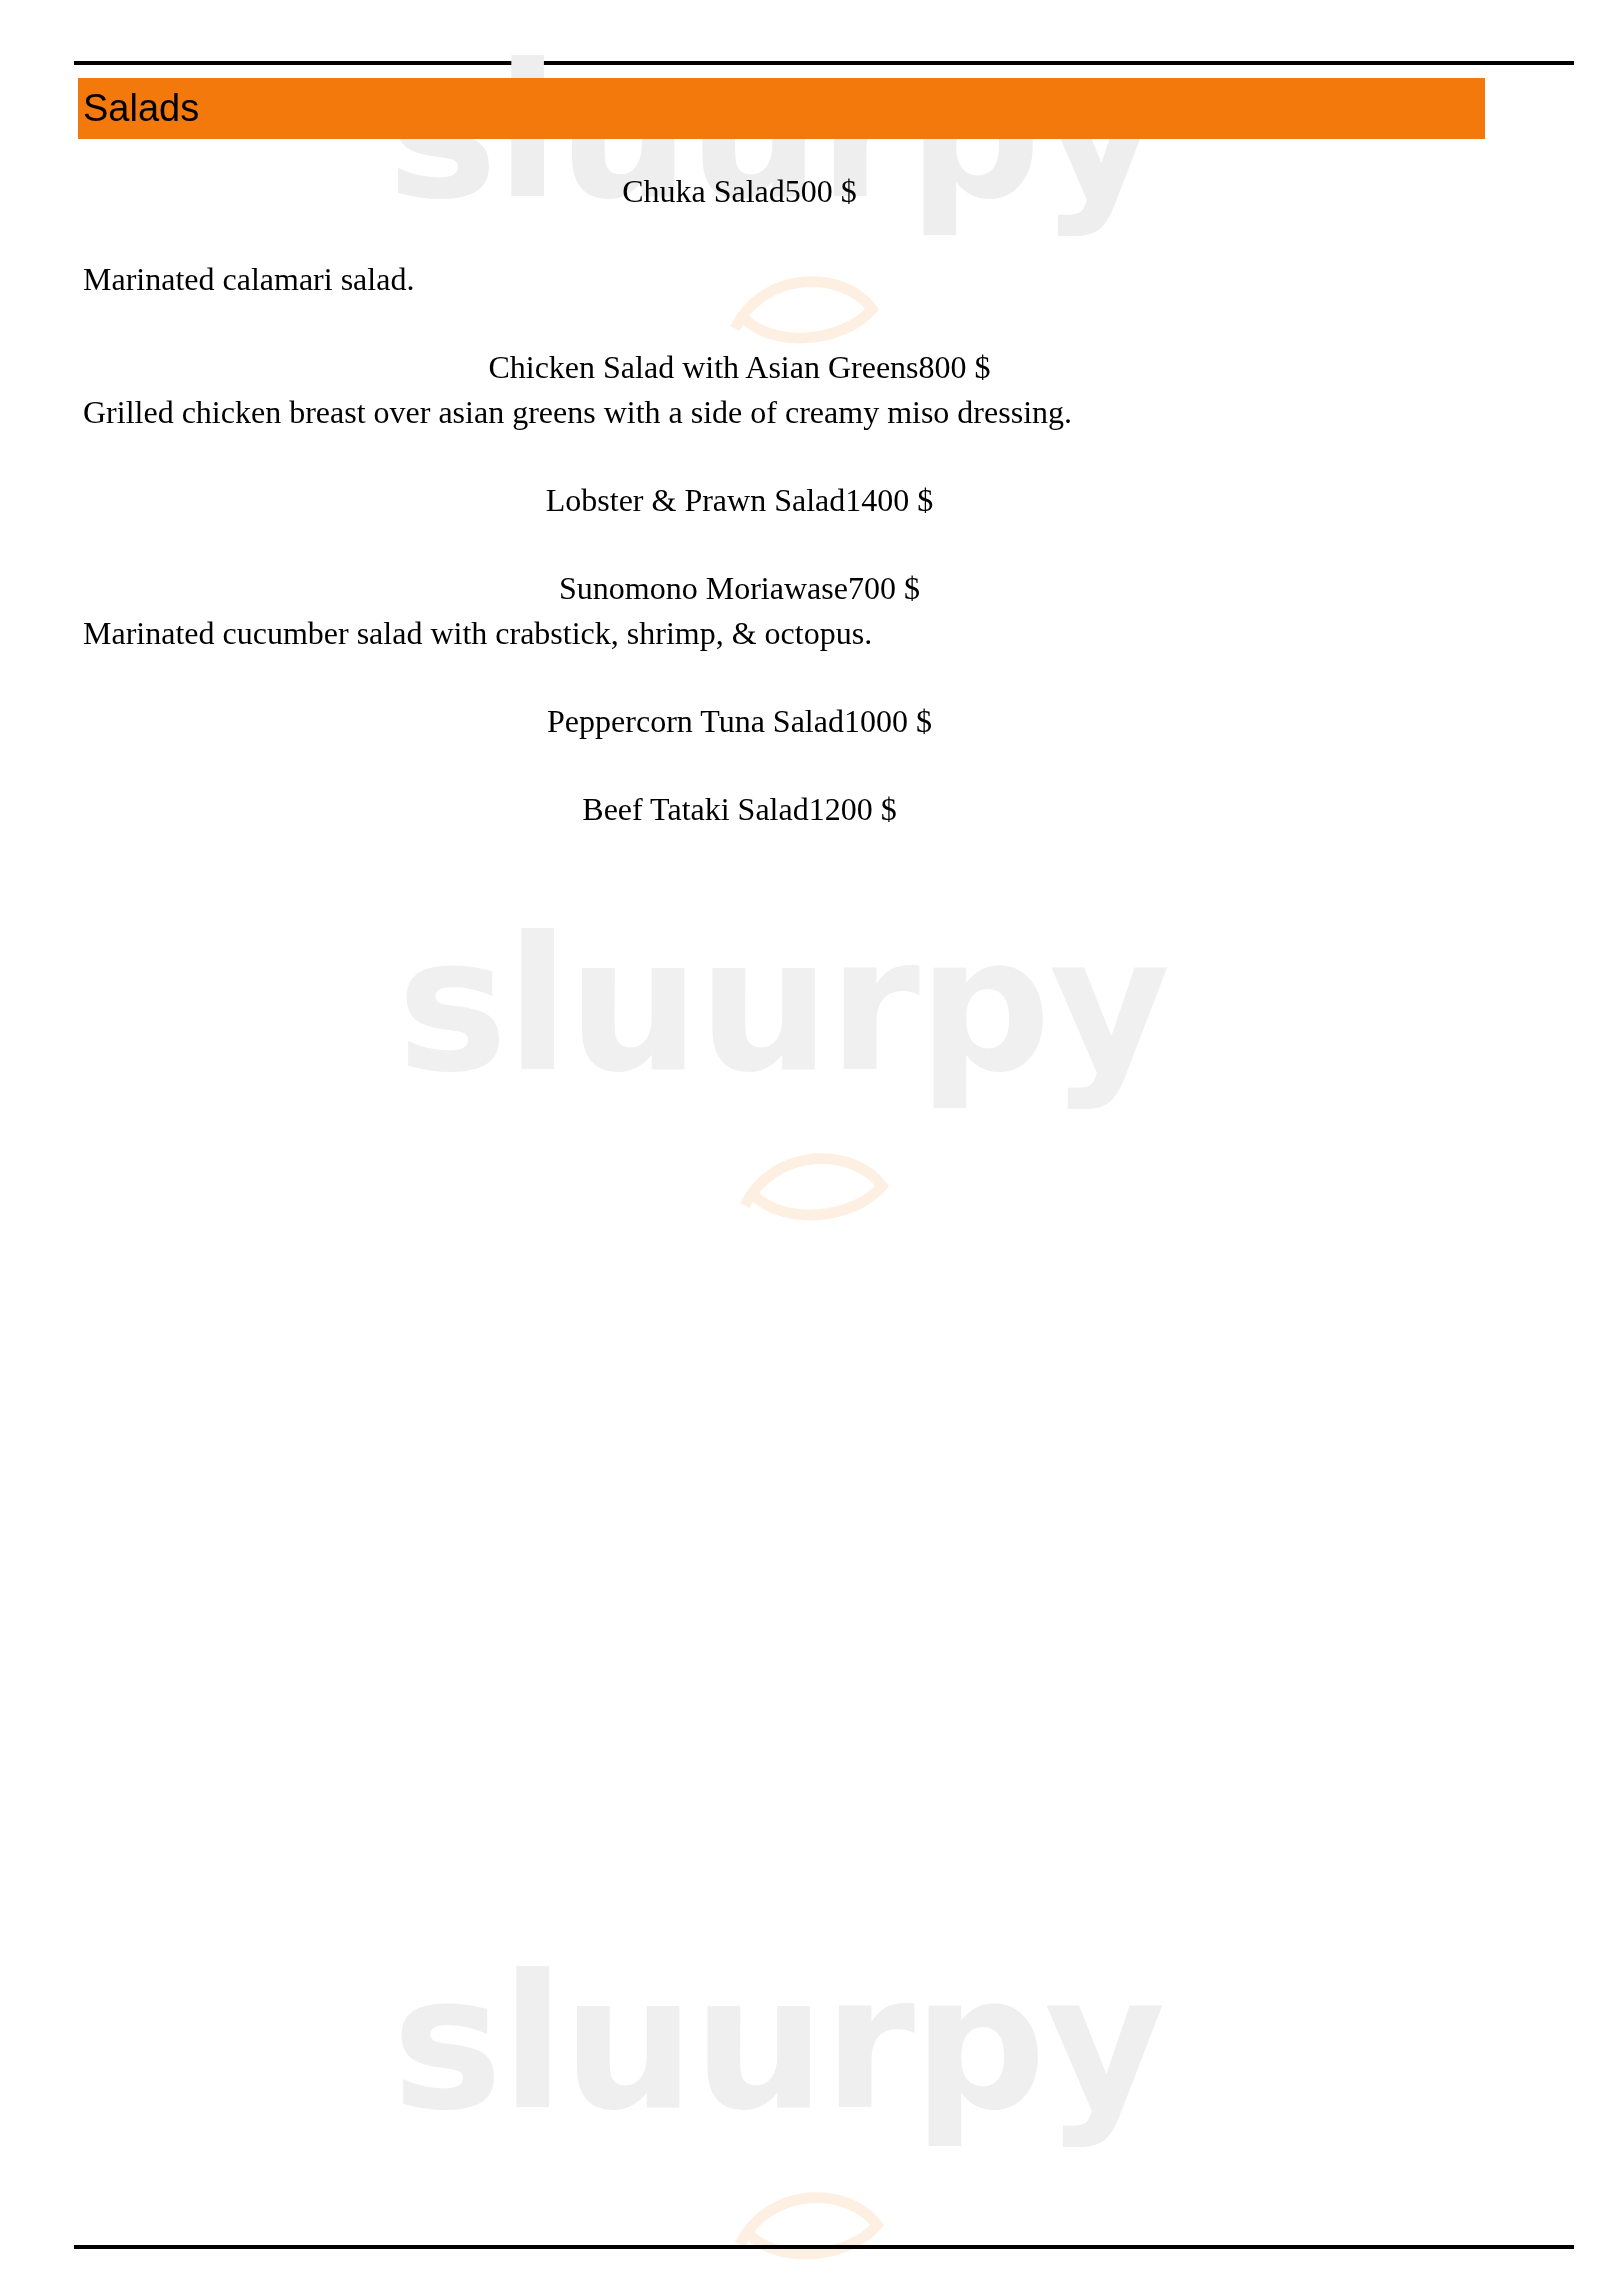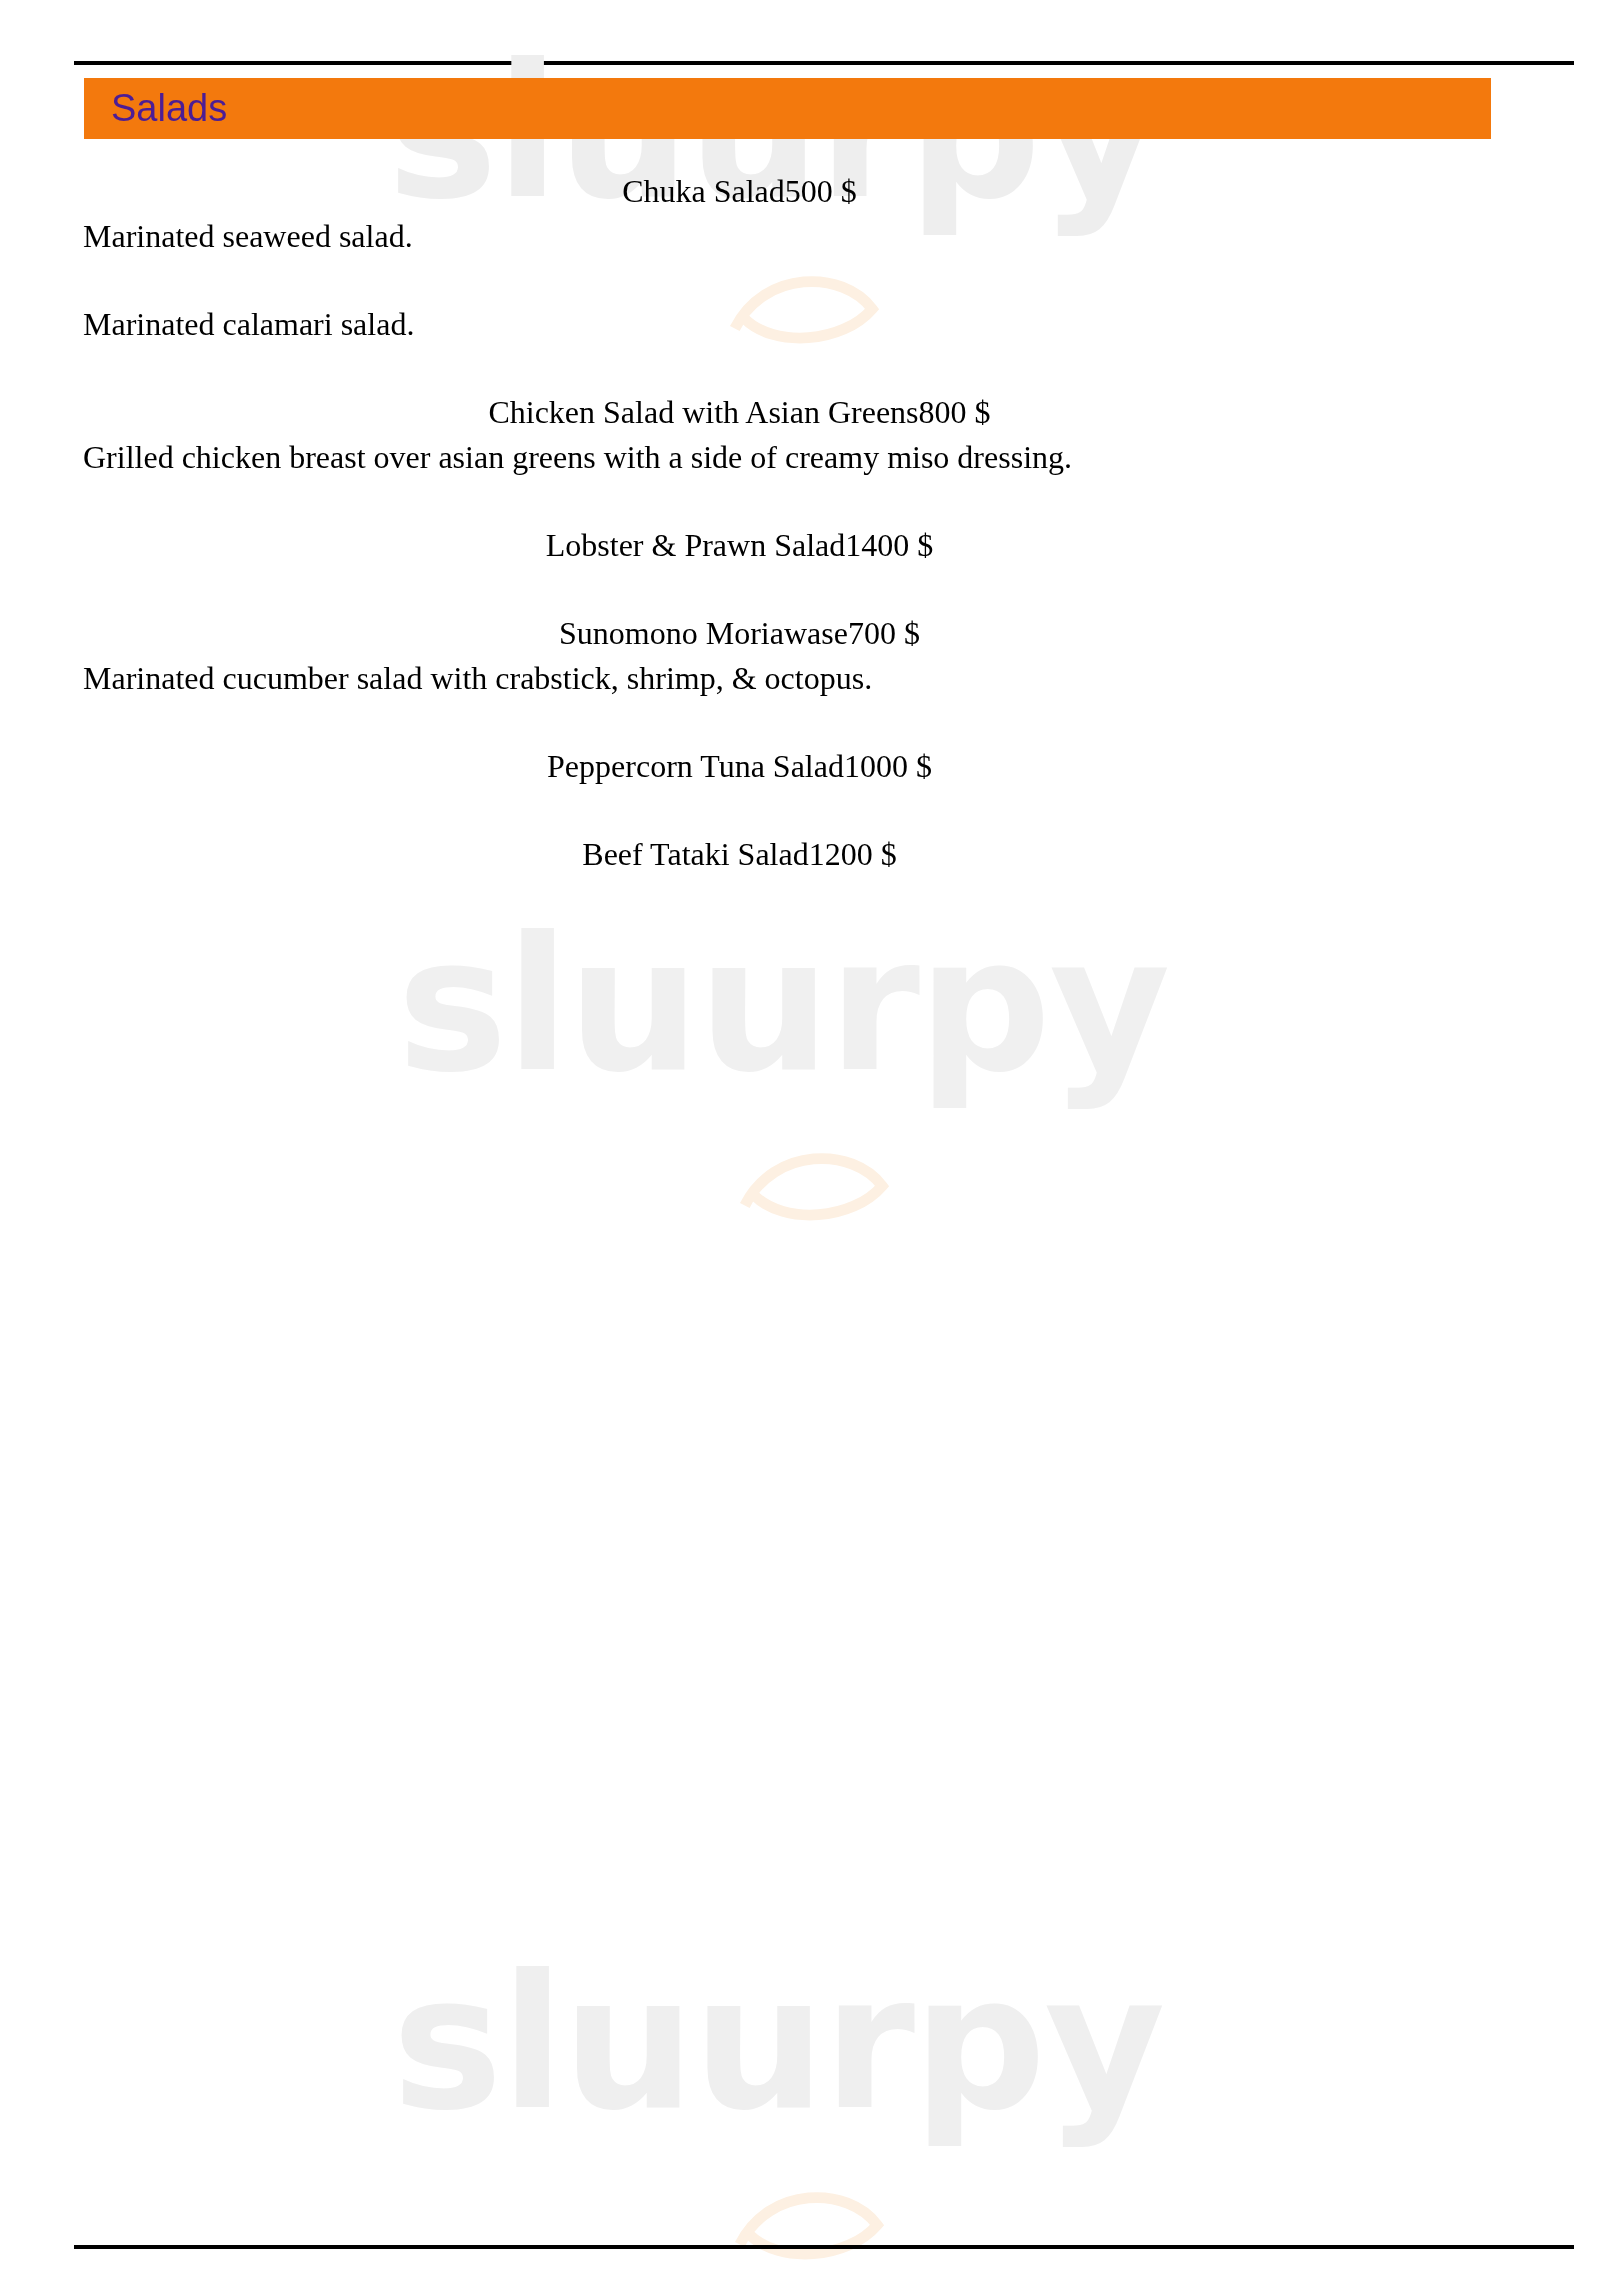--- a/index.html
+++ b/index.html
@@ -71,31 +71,31 @@
     font-size: 186px;
     color: #efefef;
   }
   .wm-swirl {
     position: absolute;
     pointer-events: none;
   }
 
   .section-header {
     position: absolute;
-    left: 84px;
+    left: 78px;
     top: 78px;
     width: 1407px;
     height: 61px;
     background: #f57c00;
     background: #f3790d;
-    color: #4c1d95;
+    color: #000000;
     font-family: "Liberation Sans", sans-serif;
     font-size: 38px;
     line-height: 61px;
-    padding-left: 27px;
+    padding-left: 5px;
     box-sizing: border-box;
   }
 
   .menu-list {
     position: absolute;
     left: 83px;
     top: 169px;
     width: 1313px;
   }
 
@@ -148,21 +148,20 @@
 
   <div class="section-header">Salads</div>
 
   <div class="menu-list">
 
     <div class="menu-item">
       <div class="item-top">
         <div class="item-name">Chuka Salad</div>
         <div class="item-price">500 $</div>
       </div>
-      <div class="item-desc">Marinated seaweed salad.</div>
     </div>
 
     <div class="menu-item">
       <div class="item-desc">Marinated calamari salad.</div>
     </div>
 
     <div class="menu-item">
       <div class="item-top">
         <div class="item-name">Chicken Salad with Asian Greens</div>
         <div class="item-price">800 $</div>

